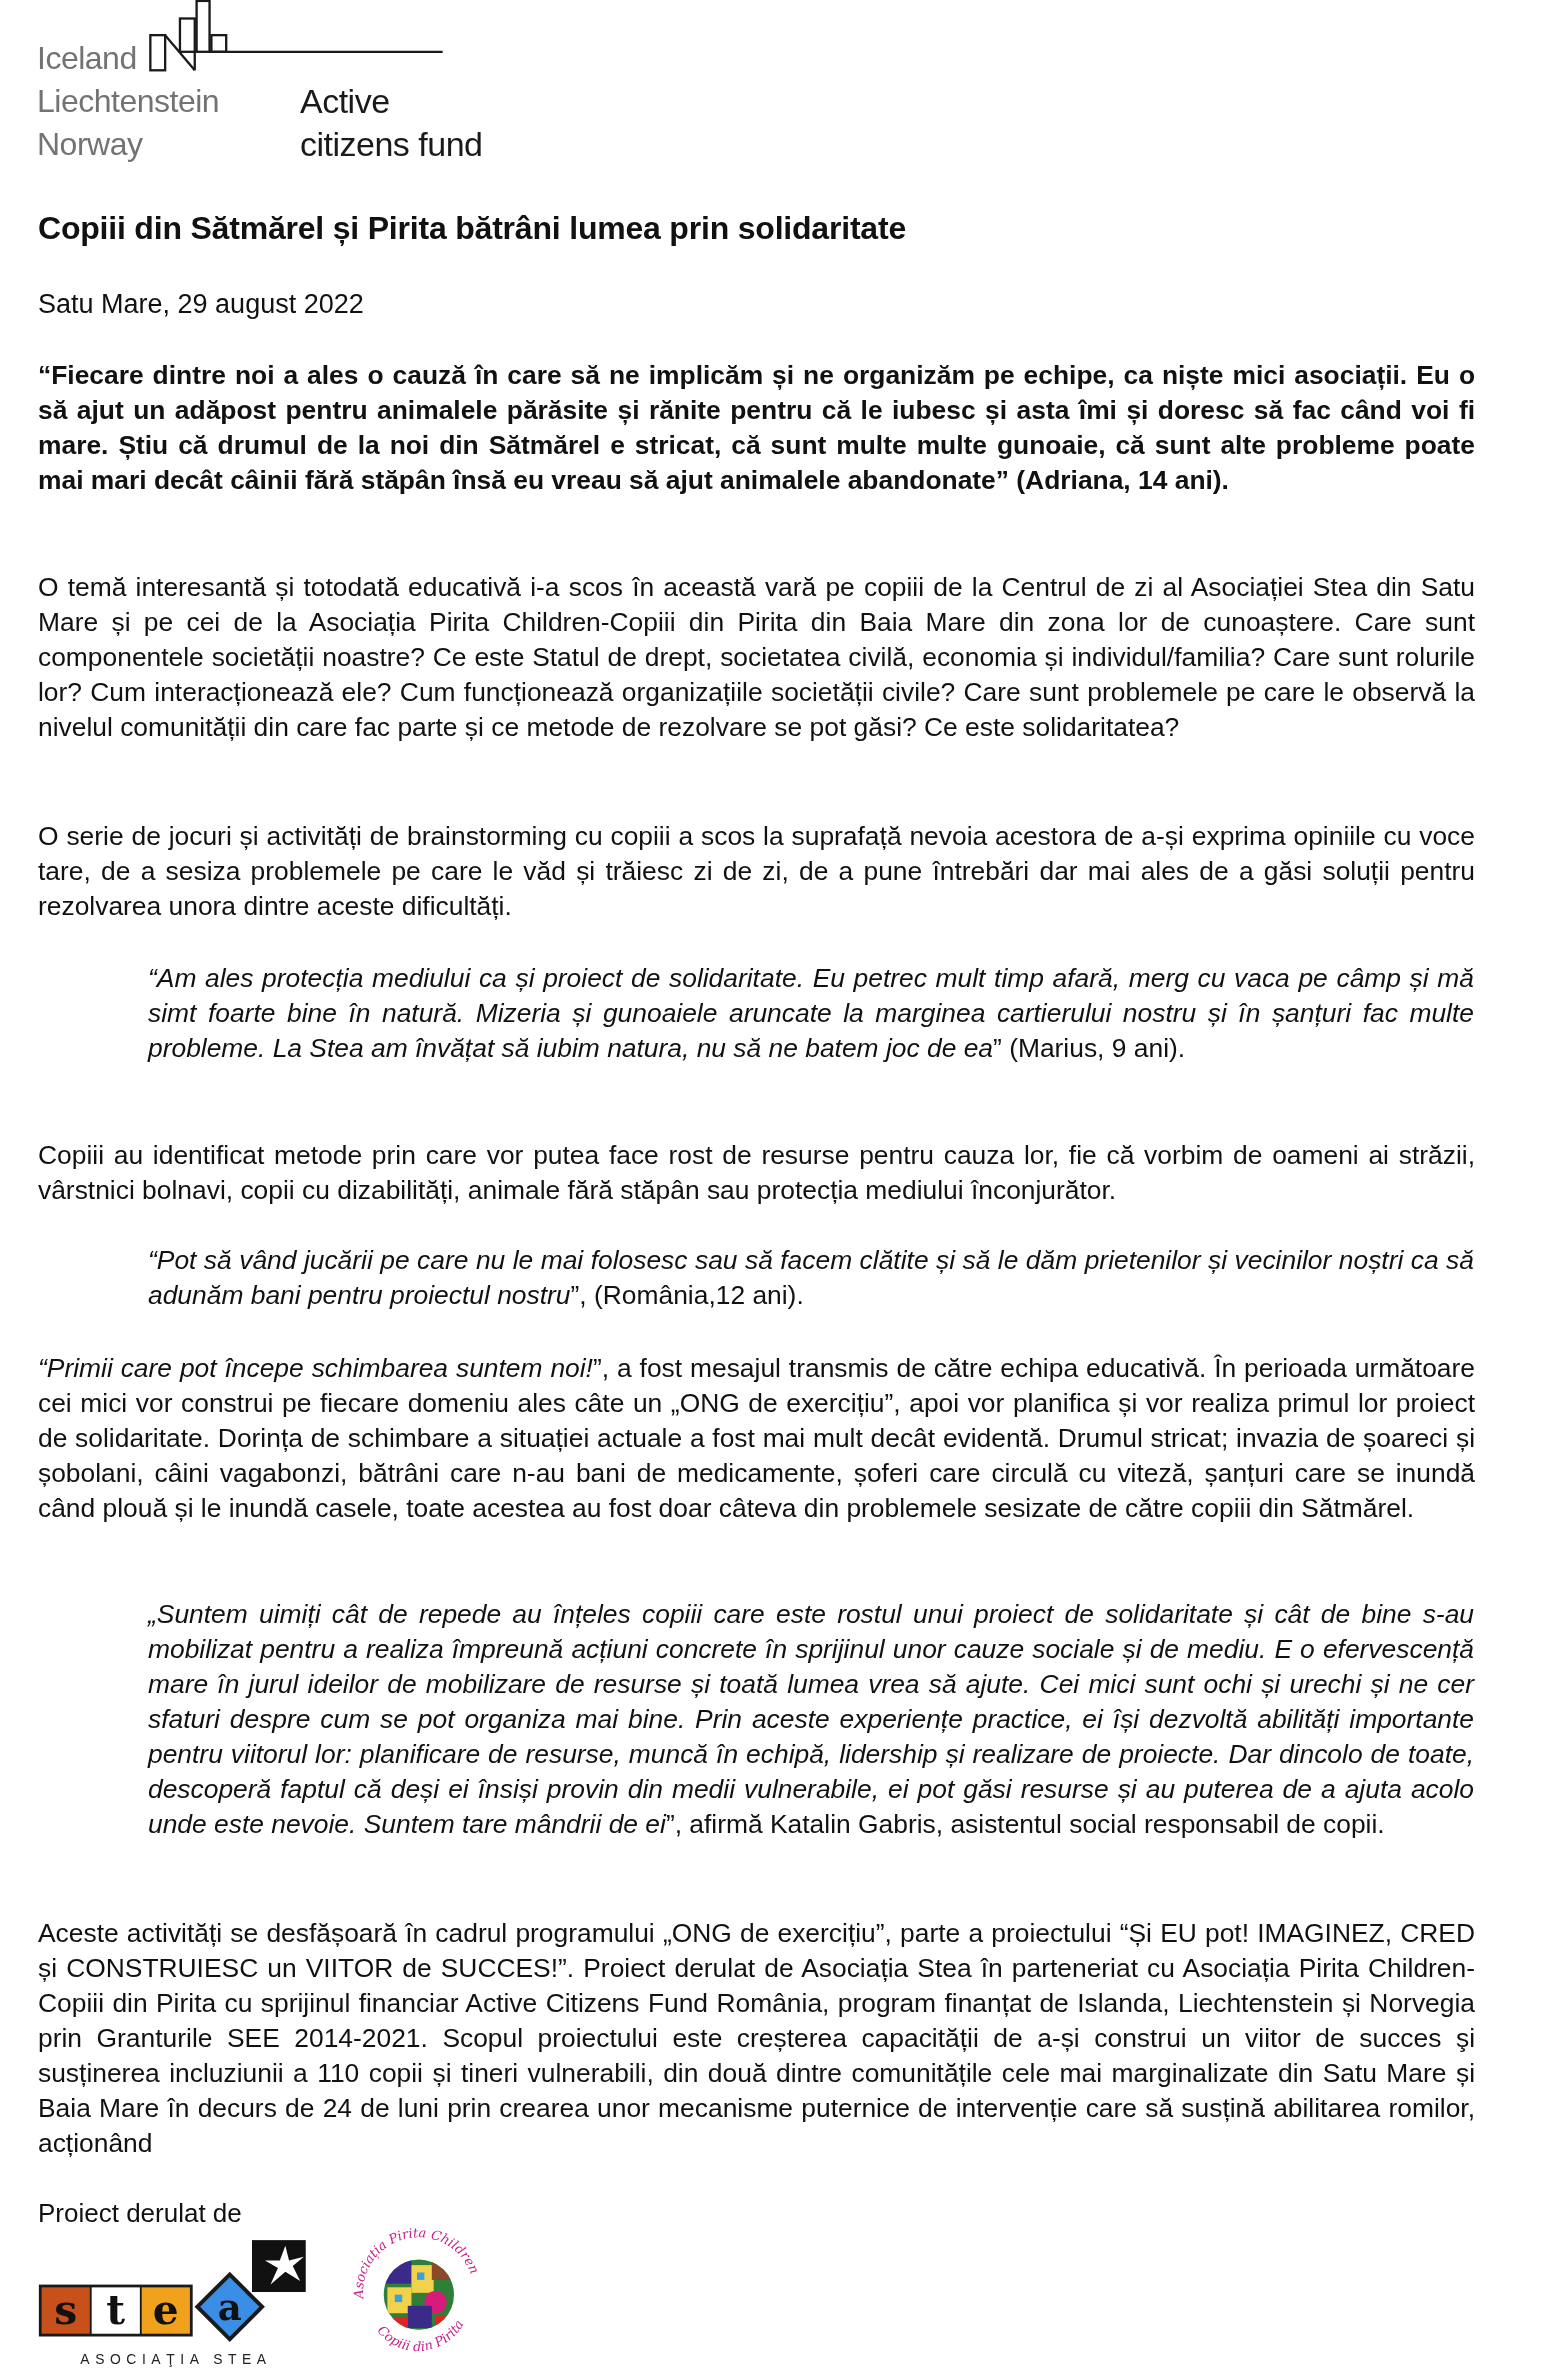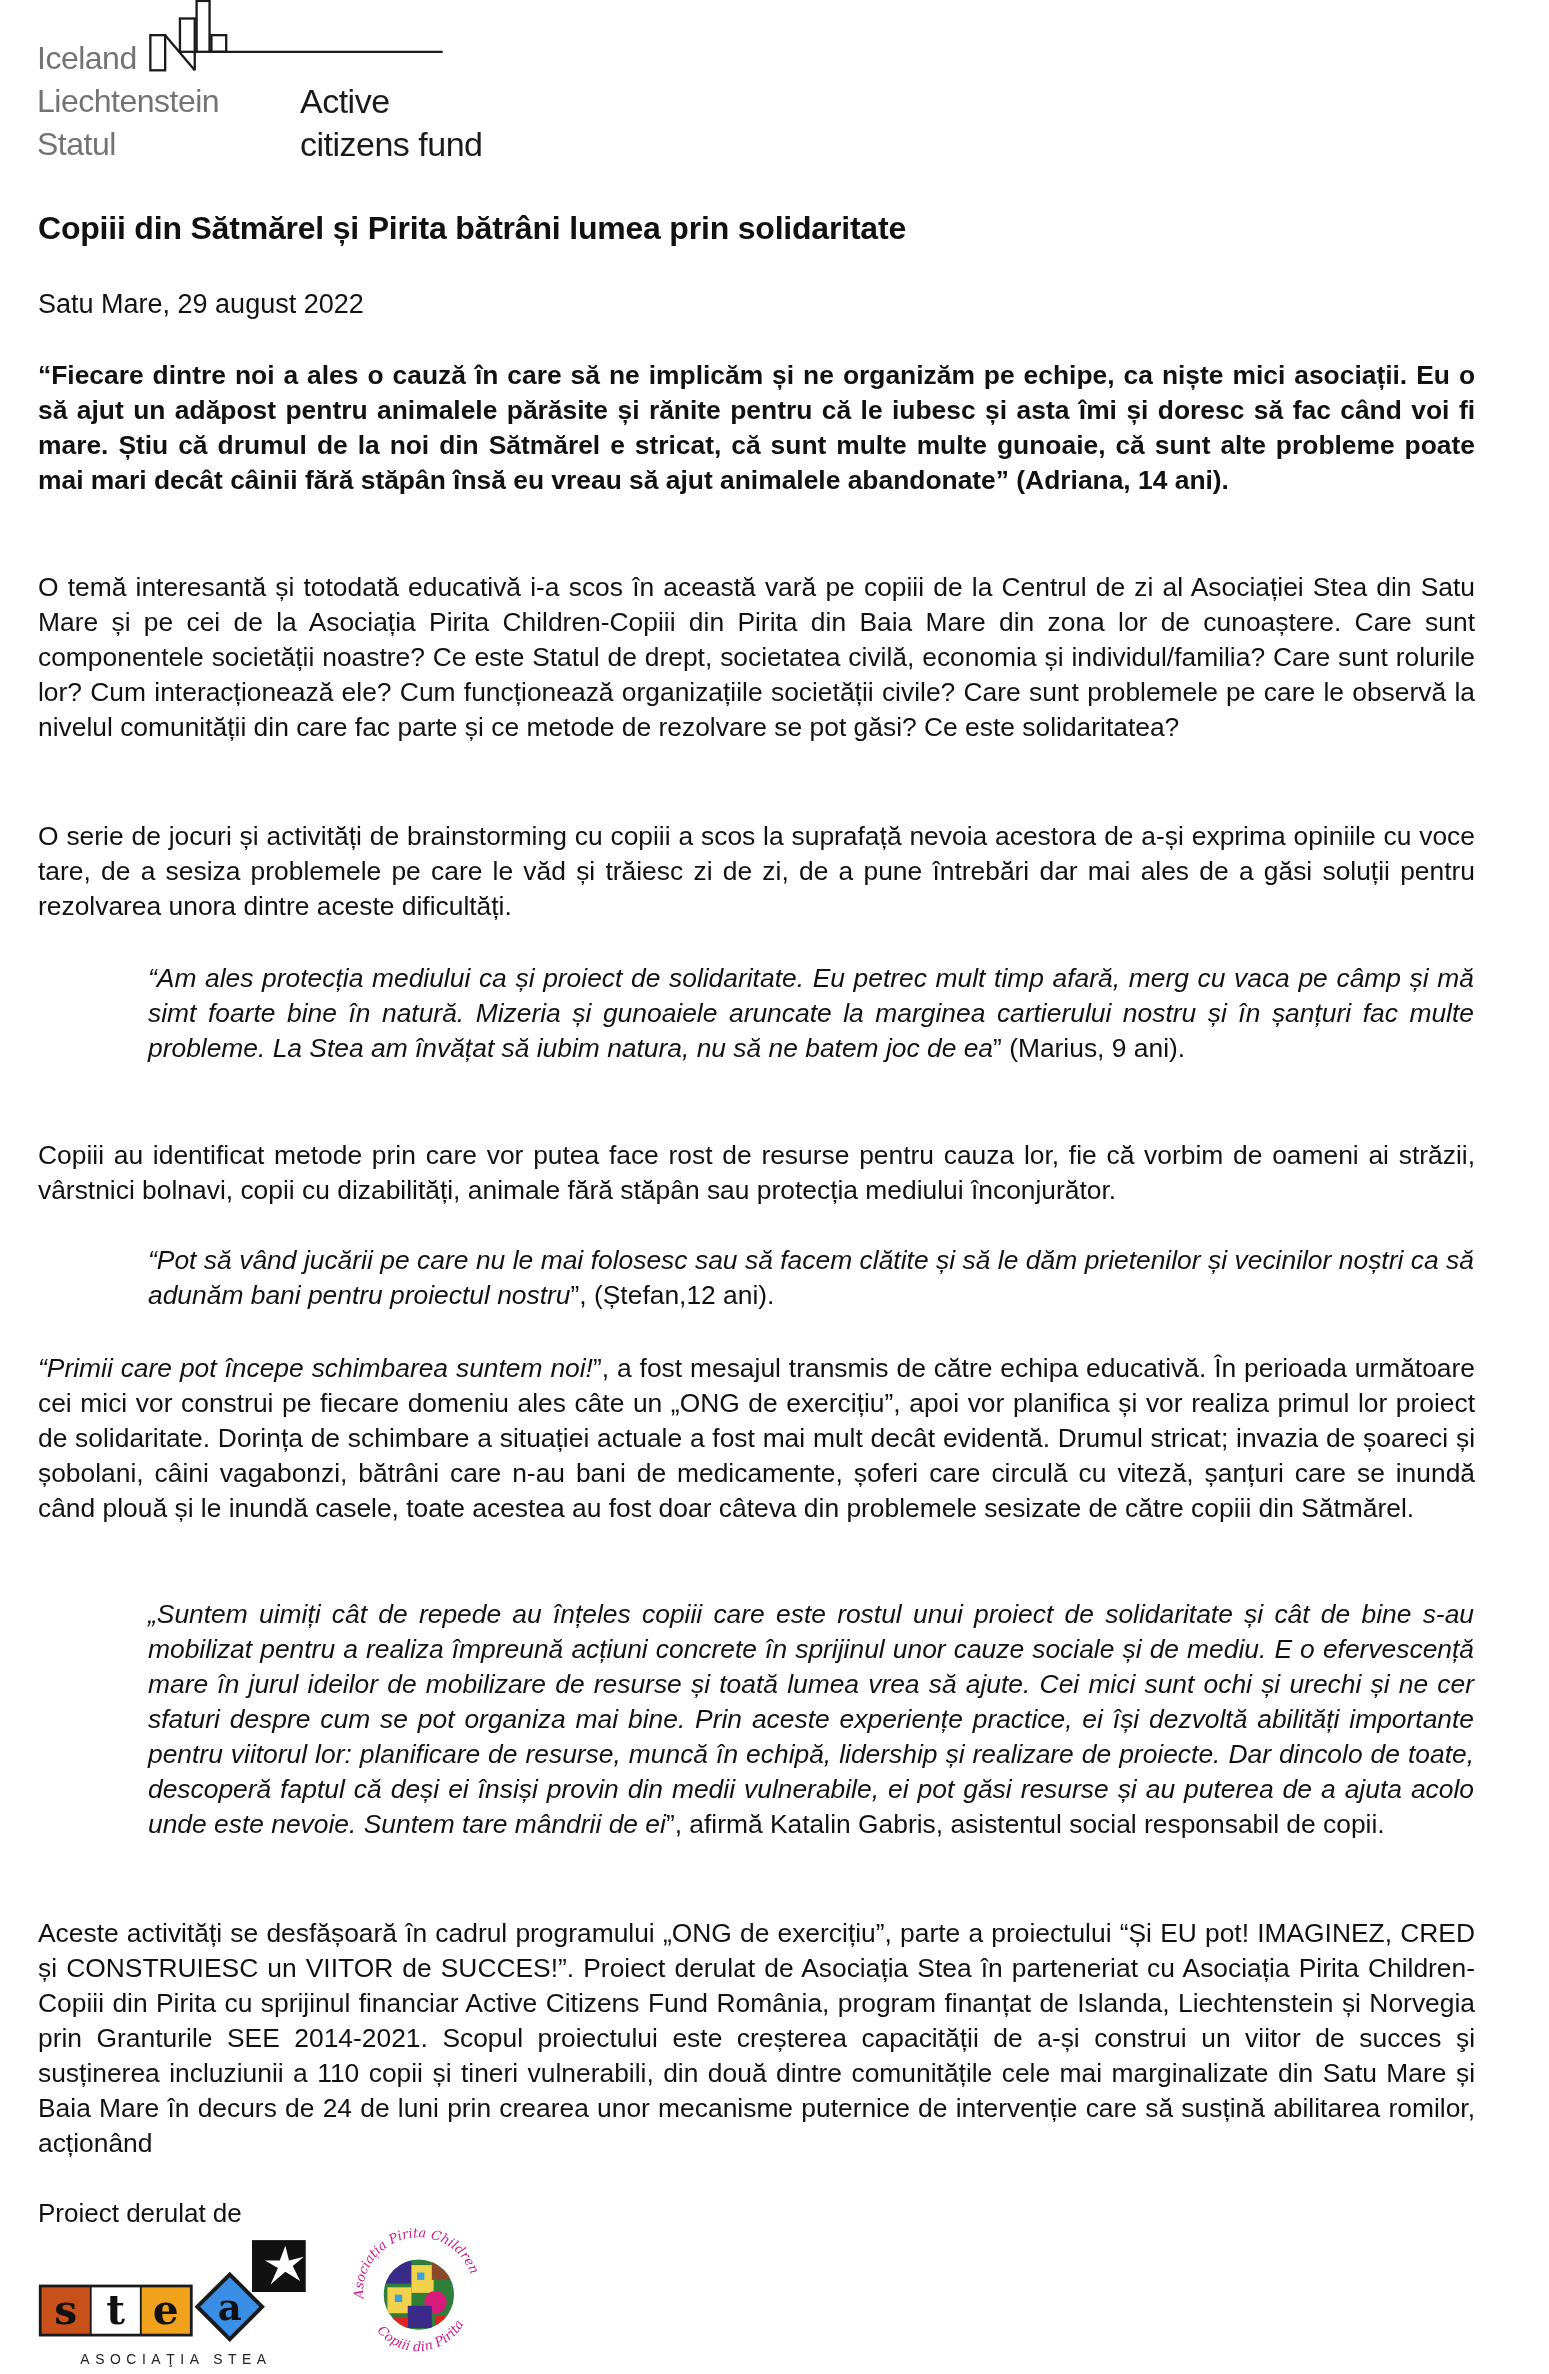--- a/index.html
+++ b/index.html
@@ -43,42 +43,42 @@
       <rect x="154" y="20" width="16" height="36"></rect>
       <line x1="170" y1="56" x2="170" y2="76"></line>
       <rect x="172" y="1" width="14" height="55"></rect>
       <rect x="188" y="38" width="16" height="18"></rect>
       <line x1="186" y1="56" x2="438" y2="56"></line>
     </g>
   </svg>
   <div class="acf-left">
     <div>Iceland</div>
     <div>Liechtenstein</div>
-    <div>Statul</div>
+    <div>Norway</div>
   </div>
   <div class="acf-right">
     <div class="bold">Active</div>
     <div><span class="bold">citizens</span><span> fund</span></div>
   </div>
 </div>
 
 <h1 class="title">Copiii din Sătmărel și Pirita bătrâni lumea prin solidaritate</h1>
 <div class="date">Satu Mare, 29 august 2022</div>
 
 <p class="para bi" style="top:358px;">“Fiecare dintre noi a ales o cauză în care să ne implicăm și ne organizăm pe echipe, ca niște mici asociații. Eu o să ajut un adăpost pentru animalele părăsite și rănite pentru că le iubesc și asta îmi și doresc să fac când voi fi mare. Știu că drumul de la noi din Sătmărel e stricat, că sunt multe multe gunoaie, că sunt alte probleme poate mai mari decât câinii fără stăpân însă eu vreau să ajut animalele abandonate” (Adriana, 14 ani).</p>
 
 <p class="para" style="top:570px;">O temă interesantă și totodată educativă i-a scos în această vară pe copiii de la Centrul de zi al Asociației Stea din Satu Mare și pe cei de la Asociația Pirita Children-Copiii din Pirita din Baia Mare din zona lor de cunoaștere. Care sunt componentele societății noastre? Ce este Statul de drept, societatea civilă, economia și individul/familia? Care sunt rolurile lor? Cum interacționează ele? Cum funcționează organizațiile societății civile? Care sunt problemele pe care le observă la nivelul comunității din care fac parte și ce metode de rezolvare se pot găsi? Ce este solidaritatea?</p>
 
 <p class="para" style="top:819px;">O serie de jocuri și activități de brainstorming cu copiii a scos la suprafață nevoia acestora de a-și exprima opiniile cu voce tare, de a sesiza problemele pe care le văd și trăiesc zi de zi, de a pune întrebări dar mai ales de a găsi soluții pentru rezolvarea unora dintre aceste dificultăți.</p>
 
 <p class="para indent" style="top:961px;"><span class="it"> “Am ales protecția mediului ca și proiect de solidaritate. Eu petrec mult timp afară, merg cu vaca pe câmp și mă simt foarte bine în natură. Mizeria și gunoaiele aruncate la marginea cartierului nostru și în șanțuri fac multe probleme. La Stea am învățat să iubim natura, nu să ne batem joc de ea</span><span>” (Marius, 9 ani).</span></p>
 
 <p class="para" style="top:1138px;">Copiii au identificat metode prin care vor putea face rost de resurse pentru cauza lor, fie că vorbim de oameni ai străzii, vârstnici bolnavi, copii cu dizabilități, animale fără stăpân sau protecția mediului înconjurător.</p>
 
-<p class="para indent" style="top:1243px;"><span class="it">“Pot să vând jucării pe care nu le mai folosesc sau să facem clătite și să le dăm prietenilor și vecinilor noștri ca să adunăm bani pentru proiectul nostru</span><span>”, (Ștefan,12 ani).</span></p>
+<p class="para indent" style="top:1243px;"><span class="it">“Pot să vând jucării pe care nu le mai folosesc sau să facem clătite și să le dăm prietenilor și vecinilor noștri ca să adunăm bani pentru proiectul nostru</span><span>”, (România,12 ani).</span></p>
 
 <p class="para" style="top:1351px;"><span class="it">“Primii care pot începe schimbarea suntem noi!</span><span>”, a fost mesajul transmis de către echipa educativă. În perioada următoare cei mici vor construi pe fiecare domeniu ales câte un „ONG de exercițiu”, apoi vor planifica și vor realiza primul lor proiect de solidaritate. Dorința de schimbare a situației actuale a fost mai mult decât evidentă. Drumul stricat; invazia de șoareci și șobolani, câini vagabonzi, bătrâni care n-au bani de medicamente, șoferi care circulă cu viteză, șanțuri care se inundă când plouă și le inundă casele, toate acestea au fost doar câteva din problemele sesizate de către copiii din Sătmărel.</span></p>
 
 <p class="para indent" style="top:1597px;"><span class="it">„Suntem uimiți cât de repede au înțeles copiii care este rostul unui proiect de solidaritate și cât de bine s-au mobilizat pentru a realiza împreună acțiuni concrete în sprijinul unor cauze sociale și de mediu. E o efervescență mare în jurul ideilor de mobilizare de resurse și toată lumea vrea să ajute. Cei mici sunt ochi și urechi și ne cer sfaturi despre cum se pot organiza mai bine. Prin aceste experiențe practice, ei își dezvoltă abilități importante pentru viitorul lor: planificare de resurse, muncă în echipă, lidership și realizare de proiecte. Dar dincolo de toate, descoperă faptul că deși ei însiși provin din medii vulnerabile, ei pot găsi resurse și au puterea de a ajuta acolo unde este nevoie. Suntem tare mândrii de ei</span><span>”, afirmă Katalin Gabris, asistentul social responsabil de copii.</span></p>
 
 <p class="para" style="top:1916px;">Aceste activități se desfășoară în cadrul programului „ONG de exercițiu”, parte a proiectului “Și EU pot! IMAGINEZ, CRED și CONSTRUIESC un VIITOR de SUCCES!”. Proiect derulat de Asociația Stea în parteneriat cu Asociația Pirita Children-Copiii din Pirita cu sprijinul financiar Active Citizens Fund România, program finanțat de Islanda, Liechtenstein și Norvegia prin Granturile SEE 2014-2021. Scopul proiectului este creșterea capacității de a-și construi un viitor de succes şi susținerea incluziunii a 110 copii și tineri vulnerabili, din două dintre comunitățile cele mai marginalizate din Satu Mare și Baia Mare în decurs de 24 de luni prin crearea unor mecanisme puternice de intervenție care să susțină abilitarea romilor, acționând</p>
 
 <div class="footer-label">Proiect derulat de</div>
 
 <svg class="stea-logo" viewBox="0 0 300 150" width="278" height="139">

